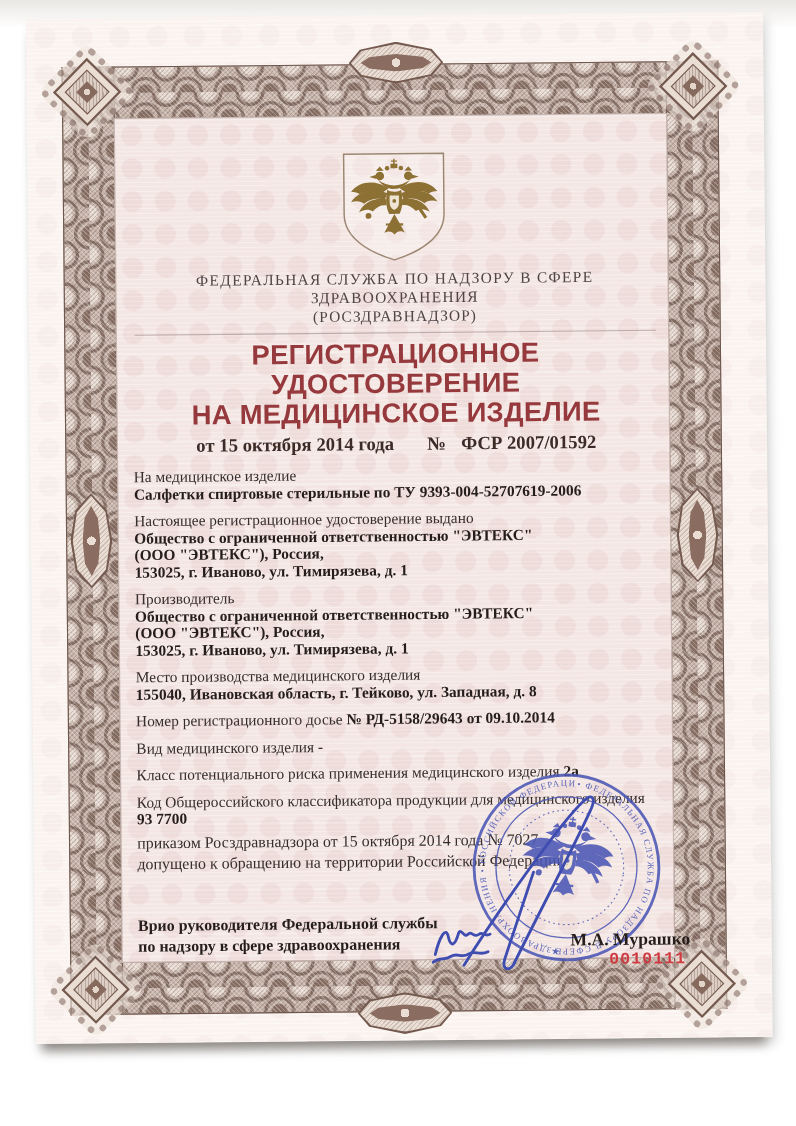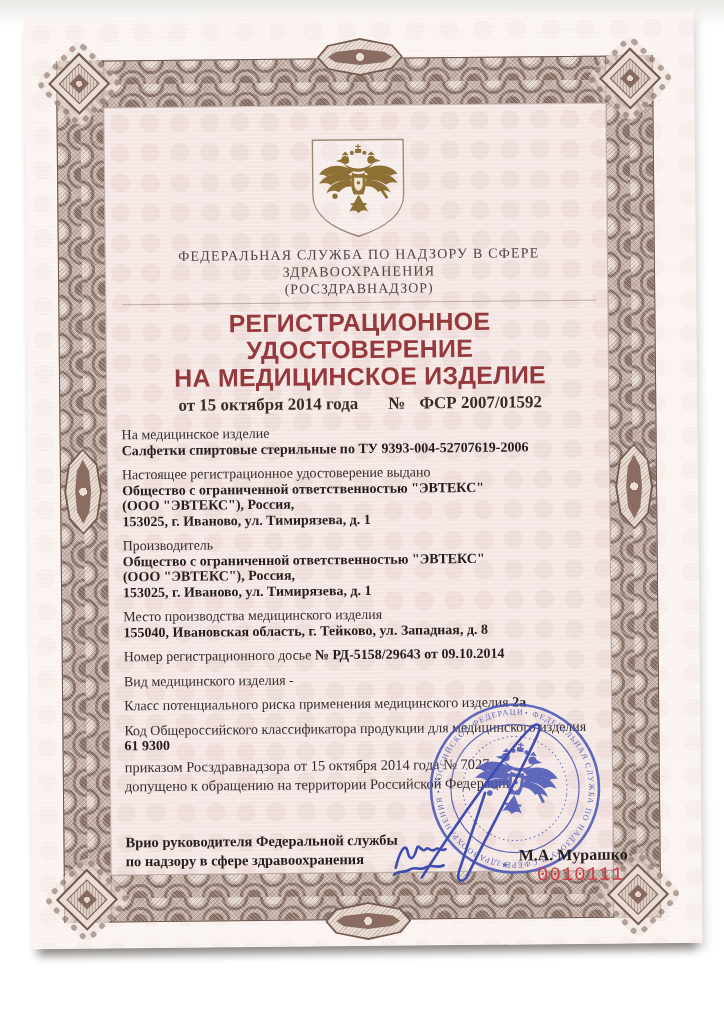--- a/index.html
+++ b/index.html
@@ -108,22 +108,22 @@
   .dateline .numpart{display:flex;gap:14px;}
   .fields{margin-top:11px;font-size:14px;line-height:15.5px;}
   .fgroup{margin-bottom:9px;}
   .fields b{color:#241d1b;}
   
   .footer{position:absolute;left:94px;right:60px;top:742px;height:180px;font-size:14.5px;}
   .order{line-height:19px;color:#362e2c;max-width:440px;}
   .signer{position:absolute;left:0;top:75px;font-weight:700;line-height:19px;color:#241d1b;}
   .signer-name{position:absolute;right:14px;top:92px;font-weight:700;font-size:16px;color:#241d1b;}
   .serial{position:absolute;right:18px;top:110px;
-    font-family:"Liberation Mono","DejaVu Sans Mono",monospace;font-weight:400;
-    font-size:19px;letter-spacing:1px;color:#cf3a41;}
+    font-family:"Liberation Mono","DejaVu Sans Mono",monospace;font-weight:700;
+    font-size:15px;letter-spacing:1px;color:#cf3a41;}
   .stamp{position:absolute;left:300px;top:-56px;width:180px;height:180px;
     transform:rotate(8deg);opacity:.88;}
   .signature{position:absolute;left:262px;top:-40px;width:190px;height:175px;}
   .defs-holder{position:absolute;width:0;height:0;overflow:hidden;}
 </style>
 </head>
 <body>
 
 <div class="scan-strip"></div>
 
@@ -271,21 +271,21 @@
         <span>Вид медицинского изделия -</span>
       </div>
 
       <div class="fgroup">
         <span>Класс потенциального риска применения медицинского изделия</span>
         <b>2а</b>
       </div>
 
       <div class="fgroup">
         <span>Код Общероссийского классификатора продукции для медицинского изделия</span>
-        <b>61 9300</b>
+        <b>93 7700</b>
       </div>
     </div>
   </div>
 
   <div class="footer">
     <div class="order">
       <span>приказом Росздравнадзора от 15 октября 2014 года № 7027</span><br>
       <span>допущено к обращению на территории Российской Федерации.</span>
     </div>
 

